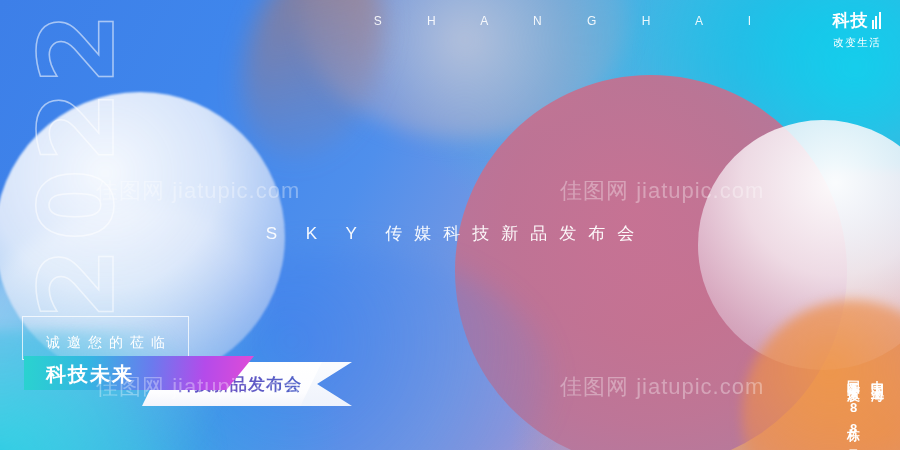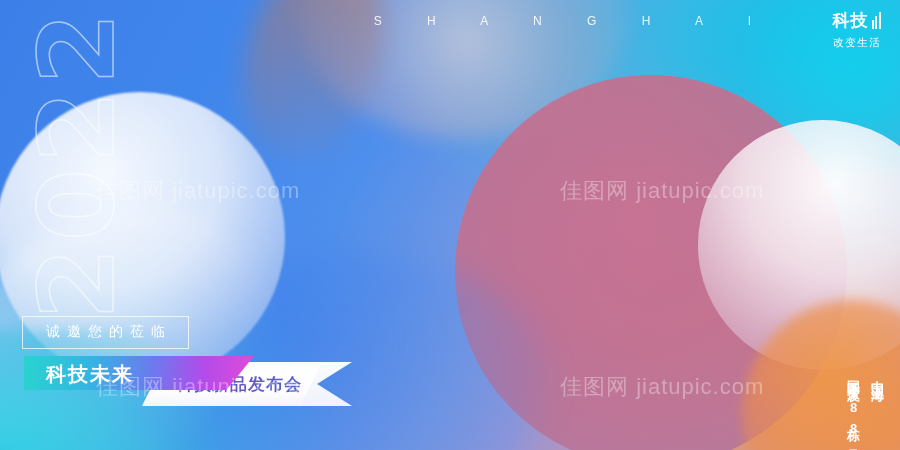--- a/index.html
+++ b/index.html
@@ -132,21 +132,21 @@
     position:absolute; top:270px; left:0; width:900px;
     text-align:center;
     font-size:21px; font-weight:700; color:#fff; letter-spacing:2px;
   }
   .keywords .dot{ color:#4ee6b8; font-size:15px; margin:0 9px; vertical-align:3px; }
 
   
   .invite{
     position:absolute; left:22px; top:316px;
     border:1px solid rgba(255,255,255,.75);
-    padding:6px 16px 7px;
+    padding:17px 16px 7px;
     font-size:14px; letter-spacing:7px; color:#fff; text-indent:7px;
   }
 
   
   .ribbon-wrap{ position:absolute; left:24px; top:356px; height:40px; }
   .ribbon-grad{
     position:absolute; left:0; top:0; width:230px; height:34px;
     background:linear-gradient(95deg,#2ad3cf 0%,#33b6e2 28%,#6a7bee 55%,#b44bea 78%,#e14bd6 100%);
     clip-path:polygon(0 0,100% 0,88% 100%,0 100%);
   }
@@ -214,20 +214,21 @@
 
   <div class="shanghai">S H A N G H A I</div>
 
   <div class="logo">
     <div>
       <span class="l1">科技</span><span class="bars"><i></i><i></i><i></i></span>
     </div>
     <div class="l2">改变生活</div>
   </div>
 
+  <div class="subline">S K Y 传媒科技新品发布会</div>
 
 
   <div class="invite">诚邀您的莅临</div>
 
   <div class="ribbon-wrap">
     <div class="ribbon-tail"></div>
     <div class="ribbon-white">
       <span>科技新品发布会</span>
     </div>
     <div class="ribbon-grad">

